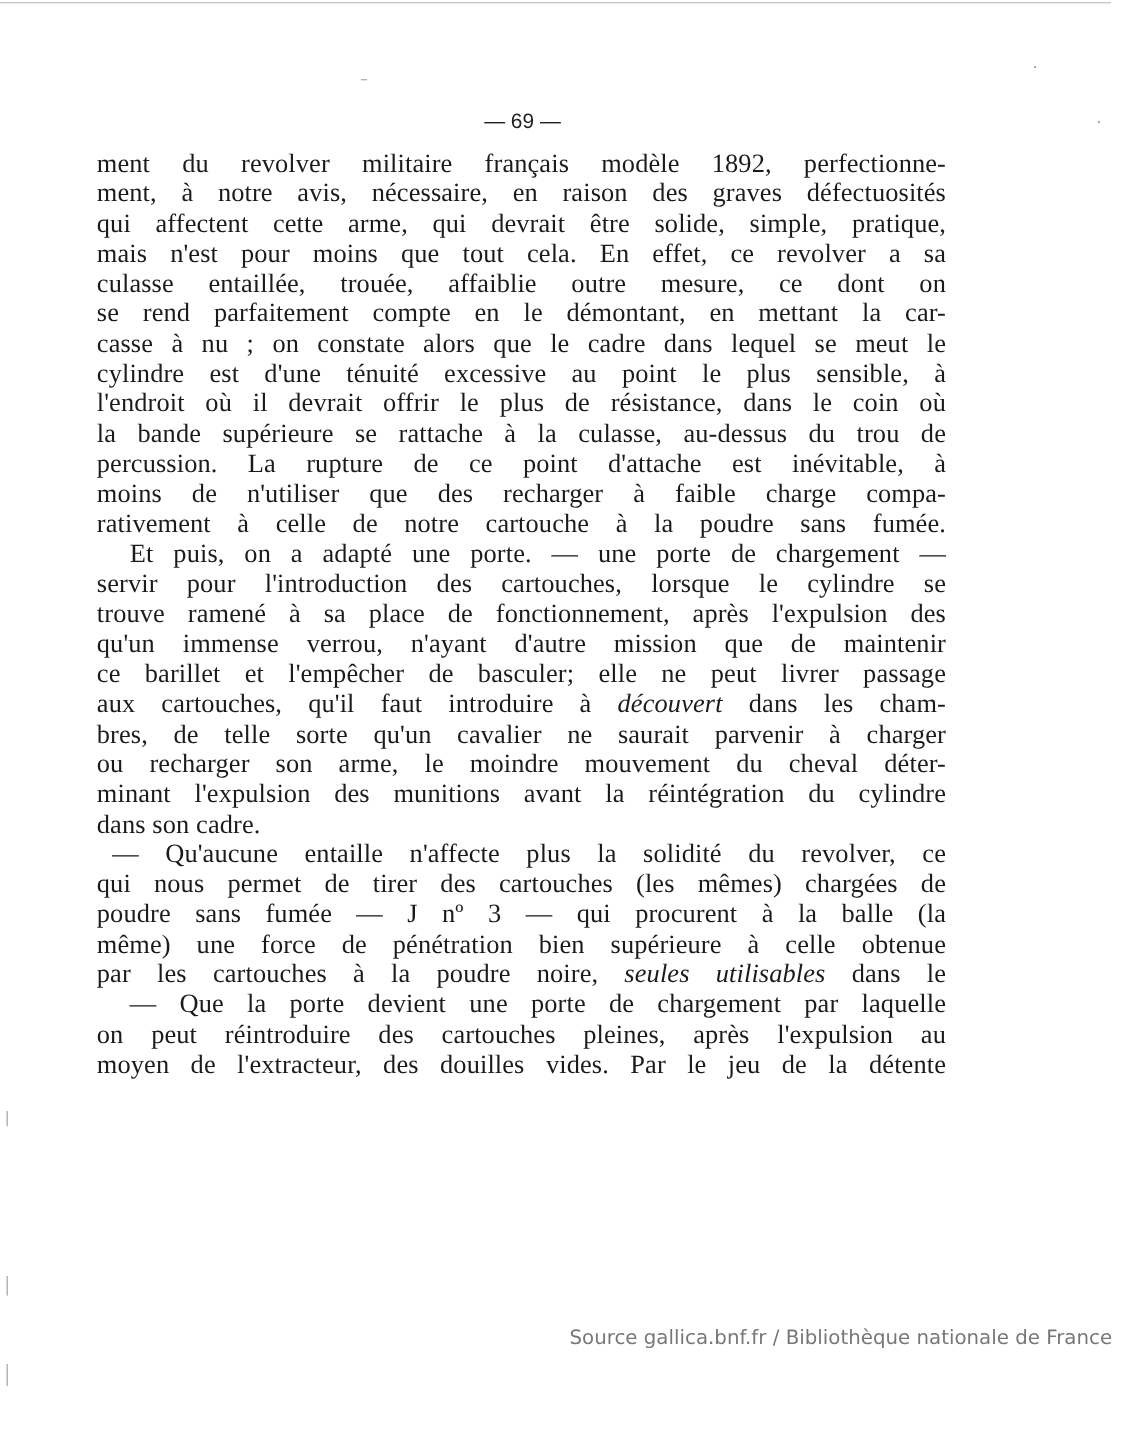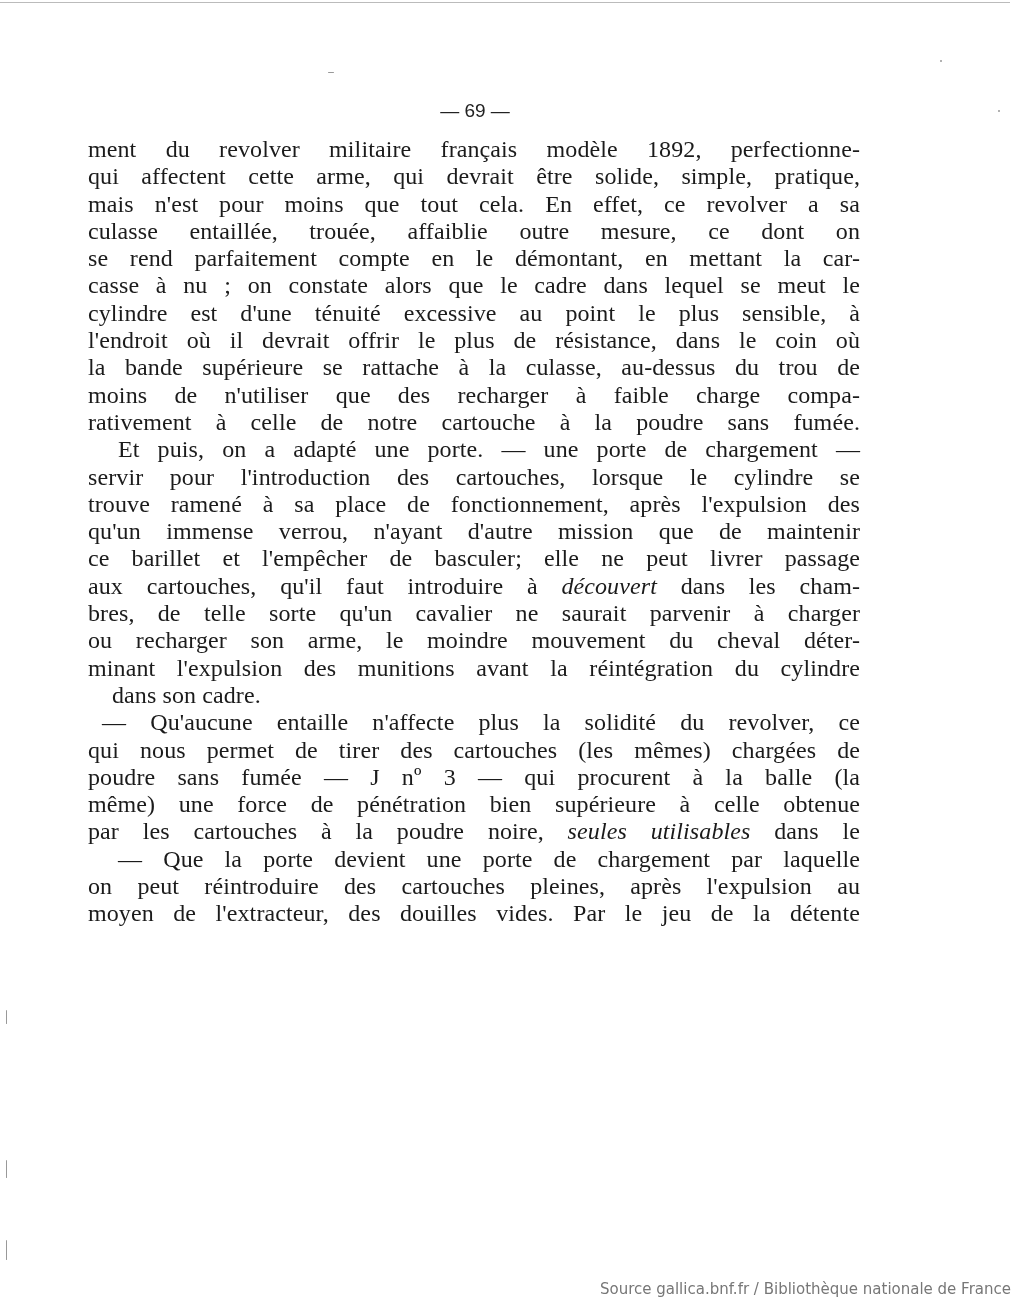--- a/index.html
+++ b/index.html
@@ -11,47 +11,49 @@
     .page-number {
       position: absolute; top: 100px; left: 0; width: 950px; text-align: center;
       font-family: Liberation Sans, sans-serif; font-size: 19px; color: #222;
     }
     .text-block { position: absolute; left: 88px; top: 136px; width: 772px; }
     .line {
       font-family: "Liberation Serif", serif; font-size: 24px; line-height: 27.3px;
       white-space: nowrap; text-align: justify; text-align-last: justify; height: 27.3px;
       letter-spacing: 0.1px; color: #1b1b1b;
     }
-    .line.last { text-align-last: left; margin-left: 24px; }
+    .line.last { text-align-last: left; }
     .line.indent { padding-left: 30px; }
     .line.indent-sm { padding-left: 14px; }
     .it { font-style: italic; }
     .footer {
-      position: absolute; right: 13px; top: 1280px;
-      font-family: "DejaVu Sans", sans-serif; font-size: 15px; color: #777;
+      position: absolute; right: 13px; top: 1206px;
+      font-family: "DejaVu Sans", sans-serif; font-size: 18px; color: #777;
     }
     .speck { position: absolute; background: #999; width: 2px; height: 2px; border-radius: 1px; }
   </style>
 </head>
 <body>
 
 <div class="topline"></div>
 
 <div class="page-number">— 69 —</div>
 
 <div class="text-block" id="text-block">
     <div class="line">ment du revolver militaire français  modèle 1892, perfectionne-</div>
+    <div class="line">ment, à notre avis, nécessaire, en raison des graves défectuosités</div>
     <div class="line">qui affectent cette arme, qui devrait être solide, simple, pratique,</div>
     <div class="line">mais n'est pour moins que tout cela. En effet, ce revolver a sa</div>
     <div class="line">culasse entaillée, trouée, affaiblie  outre mesure, ce dont on</div>
     <div class="line">se rend parfaitement compte en le démontant, en mettant la car-</div>
     <div class="line">casse à nu ; on constate alors que le cadre dans lequel se meut le</div>
     <div class="line">cylindre est d'une ténuité excessive au point le plus sensible, à</div>
     <div class="line">l'endroit où il devrait offrir le plus de résistance, dans le coin où</div>
     <div class="line">la bande supérieure se rattache à la culasse, au-dessus du trou de</div>
+    <div class="line">percussion. La rupture de ce point d'attache est inévitable, à</div>
     <div class="line">moins de n'utiliser que des recharger à faible charge compa-</div>
     <div class="line">rativement à celle de notre cartouche à la poudre sans fumée.</div>
     <div class="line indent">Et puis, on a adapté une porte. — une porte de chargement —</div>
     <div class="line">servir pour l'introduction des cartouches, lorsque le cylindre se</div>
     <div class="line">trouve ramené à sa place de fonctionnement, après l'expulsion des</div>
     <div class="line">qu'un immense verrou, n'ayant d'autre mission que de maintenir</div>
     <div class="line">ce barillet et l'empêcher de basculer; elle ne peut livrer passage</div>
     <div class="line"><span>aux cartouches, qu'il faut introduire à </span><span class="it">découvert</span><span> dans les cham-</span></div>
     <div class="line">bres, de telle sorte qu'un cavalier ne saurait parvenir à charger</div>
     <div class="line">ou recharger son arme, le moindre mouvement du cheval déter-</div>

